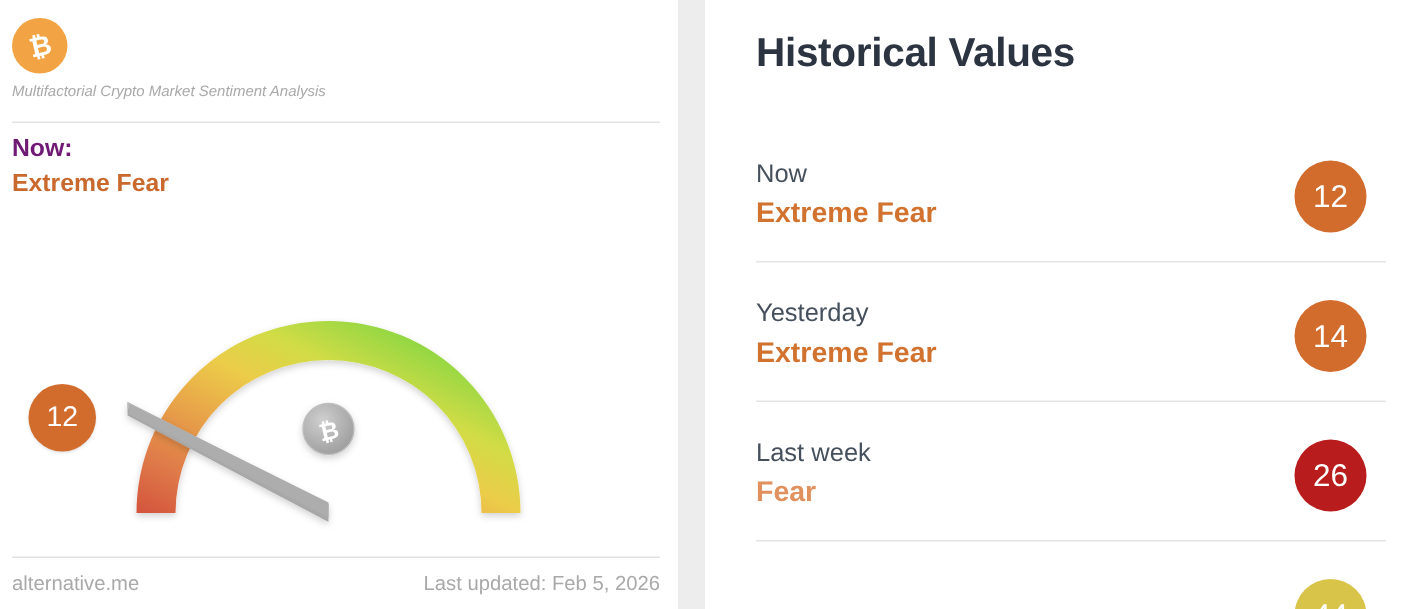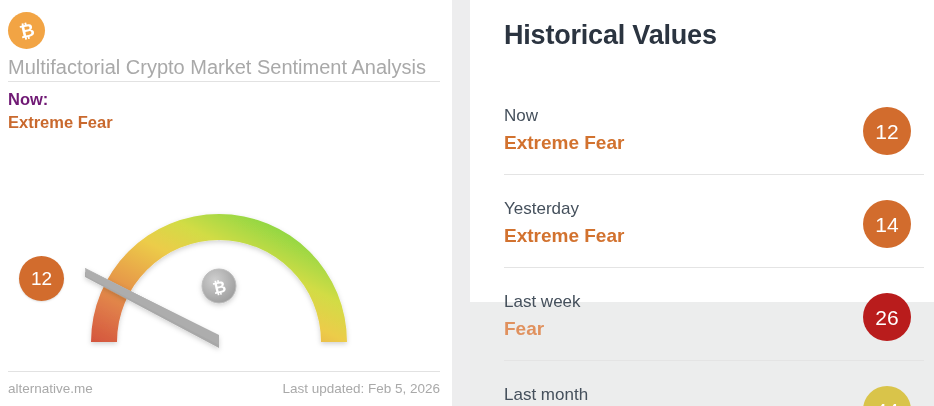--- a/index.html
+++ b/index.html
@@ -54,23 +54,24 @@
     font-weight: bold;
     color: #111111;
     letter-spacing: -0.4px;
     line-height: 1;
     white-space: nowrap;
   }
   .subtitle {
     position: absolute;
     left: 8px;
     top: 56px;
-    font-size: 20px;
+    font-size: 10px;
     color: #a9a9a9;
     white-space: nowrap;
+    font-style: italic;
   }
   .hr-top {
     position: absolute;
     left: 8px;
     top: 81px;
     width: 432px;
     height: 1px;
     background: #e2e2e2;
   }
   .now-label {
@@ -143,21 +144,21 @@
   
   .panel-gap {
     flex: 0 0 18px;
     background: #ededee;
   }
 
   
   .panel-right {
     position: relative;
     flex: 1 1 auto;
-    height: 302px;
+    height: 406px;
     background: #ffffff;
     box-sizing: border-box;
   }
   .hist-title {
     position: absolute;
     left: 34px;
     top: 20px;
     font-size: 27px;
     font-weight: bold;
     color: #2b3440;
@@ -297,21 +298,20 @@
         <div class="hist-badge" style="background: rgb(210, 108, 45);">14</div>
       </div>
 
       <div class="hist-row">
         <div class="hist-label">Last week</div>
         <div class="hist-value" style="color: rgb(224, 145, 94);">Fear</div>
         <div class="hist-badge" style="background: #b91c1c;">26</div>
       </div>
 
       <div class="hist-row">
-        <div class="hist-label">Last month</div>
         <div class="hist-value" style="color: rgb(213, 192, 74);">Fear</div>
         <div class="hist-badge" style="background: rgb(217, 196, 74);">44</div>
       </div>
 
     </div>
   </div>
 
 </div>
 
 </body></html>

